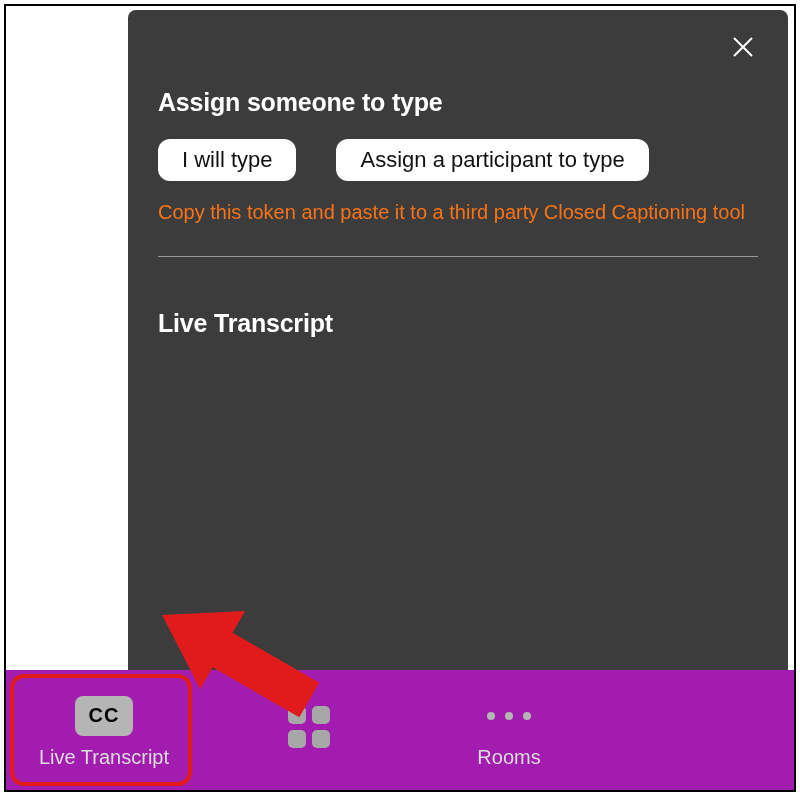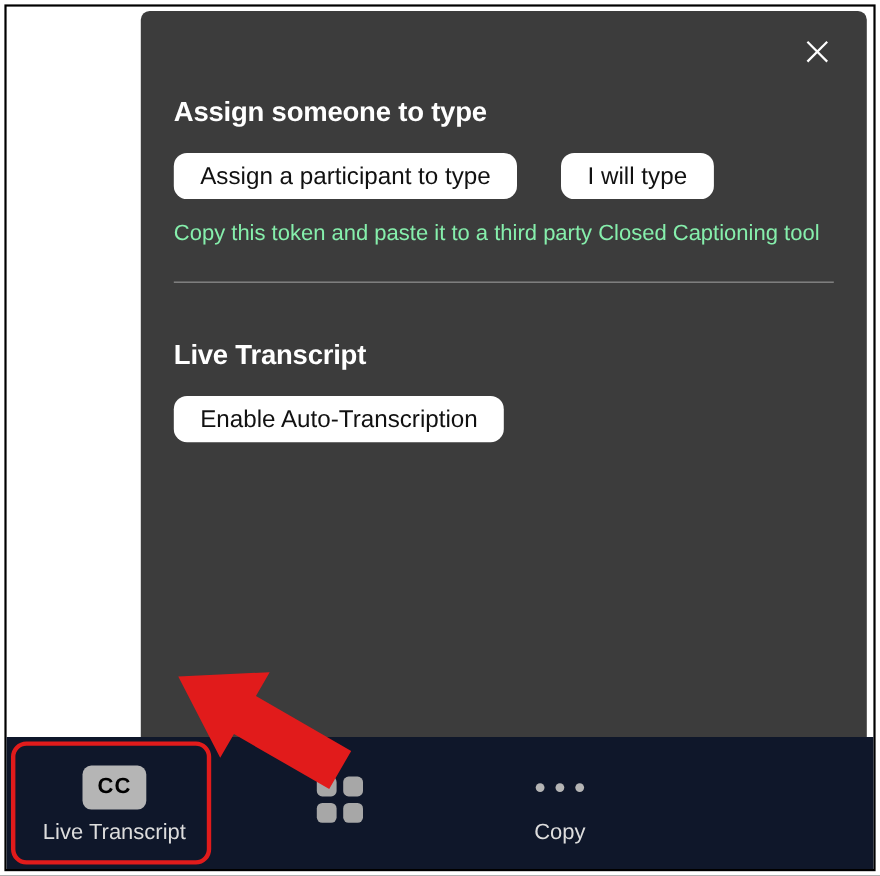--- a/index.html
+++ b/index.html
@@ -70,37 +70,37 @@
     font-size: 22px;
     padding: 8px 24px;
     border-radius: 12px;
     border: none;
     cursor: pointer;
     font-family: inherit;
     white-space: nowrap;
   }
   .helper {
     font-size: 20px;
-    color: #86efac;
+    color: #f97316;
     margin-top: 18px;
     line-height: 1.35;
     max-width: 590px;
   }
   .divider {
     border: none;
     border-top: 1px solid #9a9a9a;
     margin-top: 30px;
   }
 
   
   .toolbar {
     position: absolute;
     left: 6px; right: 6px; bottom: 6px;
     height: 120px;
-    background: #0f172a;
+    background: #a21caf;
     display: flex;
     align-items: center;
     padding-left: 8px;
   }
   .tb-item {
     display: flex;
     flex-direction: column;
     align-items: center;
     justify-content: center;
     color: #ddd;
@@ -171,32 +171,29 @@
 <div class="popup">
   <div class="close">
     <svg width="22" height="22" viewBox="0 0 22 22">
       <line x1="2" y1="2" x2="20" y2="20" stroke="#fff" stroke-width="2"></line>
       <line x1="20" y1="2" x2="2" y2="20" stroke="#fff" stroke-width="2"></line>
     </svg>
   </div>
 
   <h2 class="first">Assign someone to type</h2>
   <div class="btn-row">
+    <button class="pill">I will type</button>
     <button class="pill">Assign a participant to type</button>
-    <button class="pill">I will type</button>
   </div>
 
   <p class="helper">Copy this token and paste it to a third party Closed Captioning tool</p>
 
   <hr class="divider">
 
   <h2>Live Transcript</h2>
-  <div class="btn-row">
-    <button class="pill">Enable Auto-Transcription</button>
-  </div>
 </div>
 
 <div class="toolbar">
   <div class="tb-item tb-live">
     <div class="icon-slot">
       <div class="cc-badge">CC</div>
     </div>
     <span>Live Transcript</span>
   </div>
   <div class="tb-item tb-breakout">
@@ -210,21 +207,21 @@
     </div>
   </div>
   <div class="tb-item tb-more">
     <div class="icon-slot">
       <div class="dots3">
           <span></span>
           <span></span>
           <span></span>
         </div>
     </div>
-    <span>Copy</span>
+    <span>Rooms</span>
   </div>
 </div>
 
 <div class="red-box"></div>
 
 <div class="arrow-wrap">
   <svg width="220" height="140" viewBox="0 0 220 140">
     <g transform="rotate(30 110 70)">
       <polygon points="20,70 90,25 90,50 190,50 190,90 90,90 90,115" fill="#e11b1b"></polygon>
     </g>

